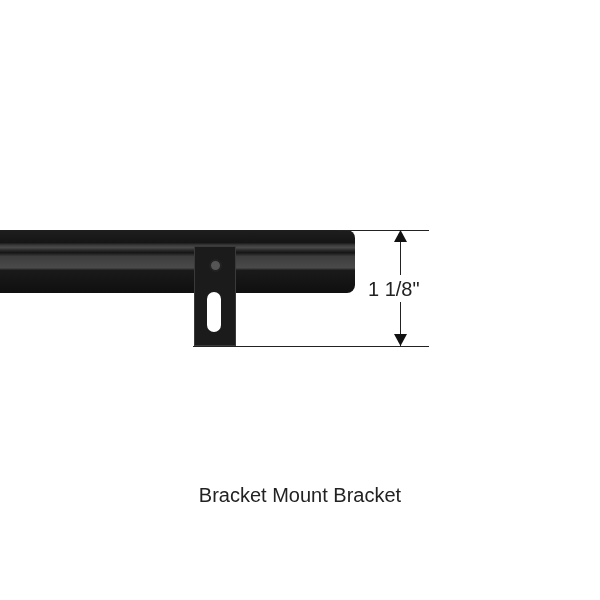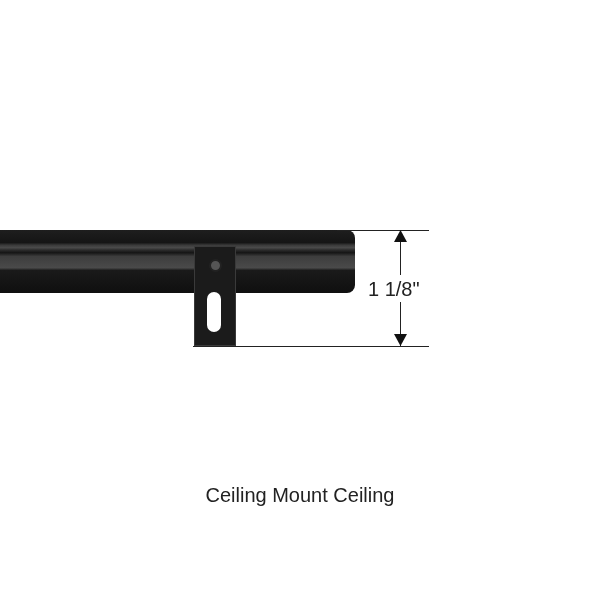--- a/index.html
+++ b/index.html
@@ -28,13 +28,13 @@
 <div class="abs vline" style="top:231px;height:44px;"></div>
 <div class="abs vline" style="top:302px;height:44px;"></div>
 <svg class="abs" style="left:394px;top:230px;" width="13" height="12">
     <polygon points="6.5,0 0,12 13,12" fill="#111"></polygon>
   </svg>
 <svg class="abs" style="left:394px;top:334px;" width="13" height="12">
     <polygon points="0,0 13,0 6.5,12" fill="#111"></polygon>
   </svg>
 
 <div class="abs dim">1 1/8"</div>
-<div class="abs caption">Ceiling Mount Ceiling</div>
+<div class="abs caption">Bracket Mount Bracket</div>
 
 </body></html>

